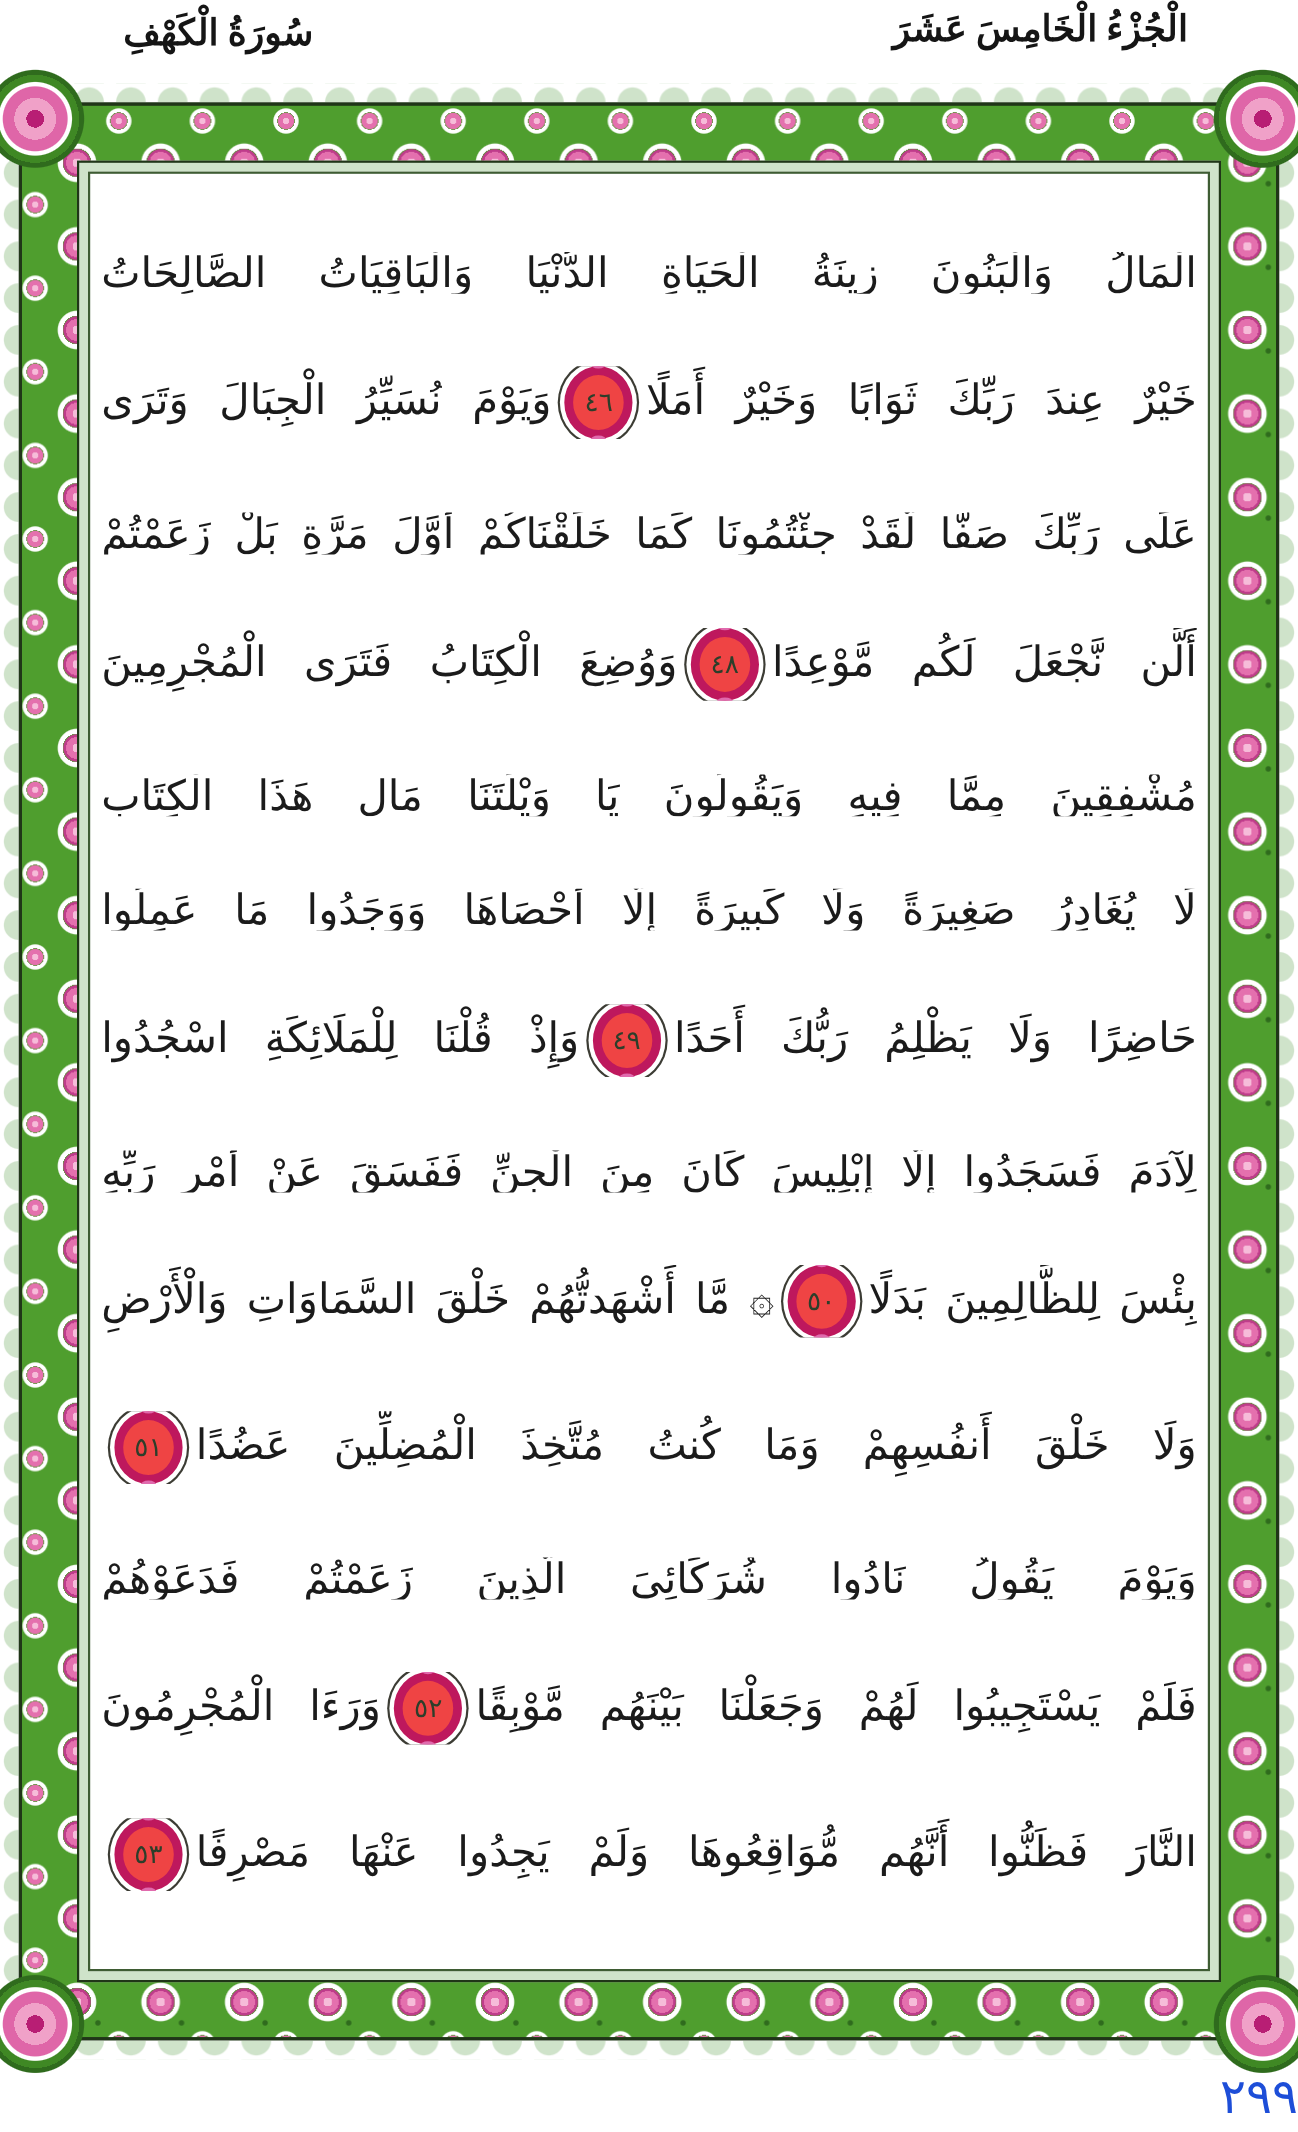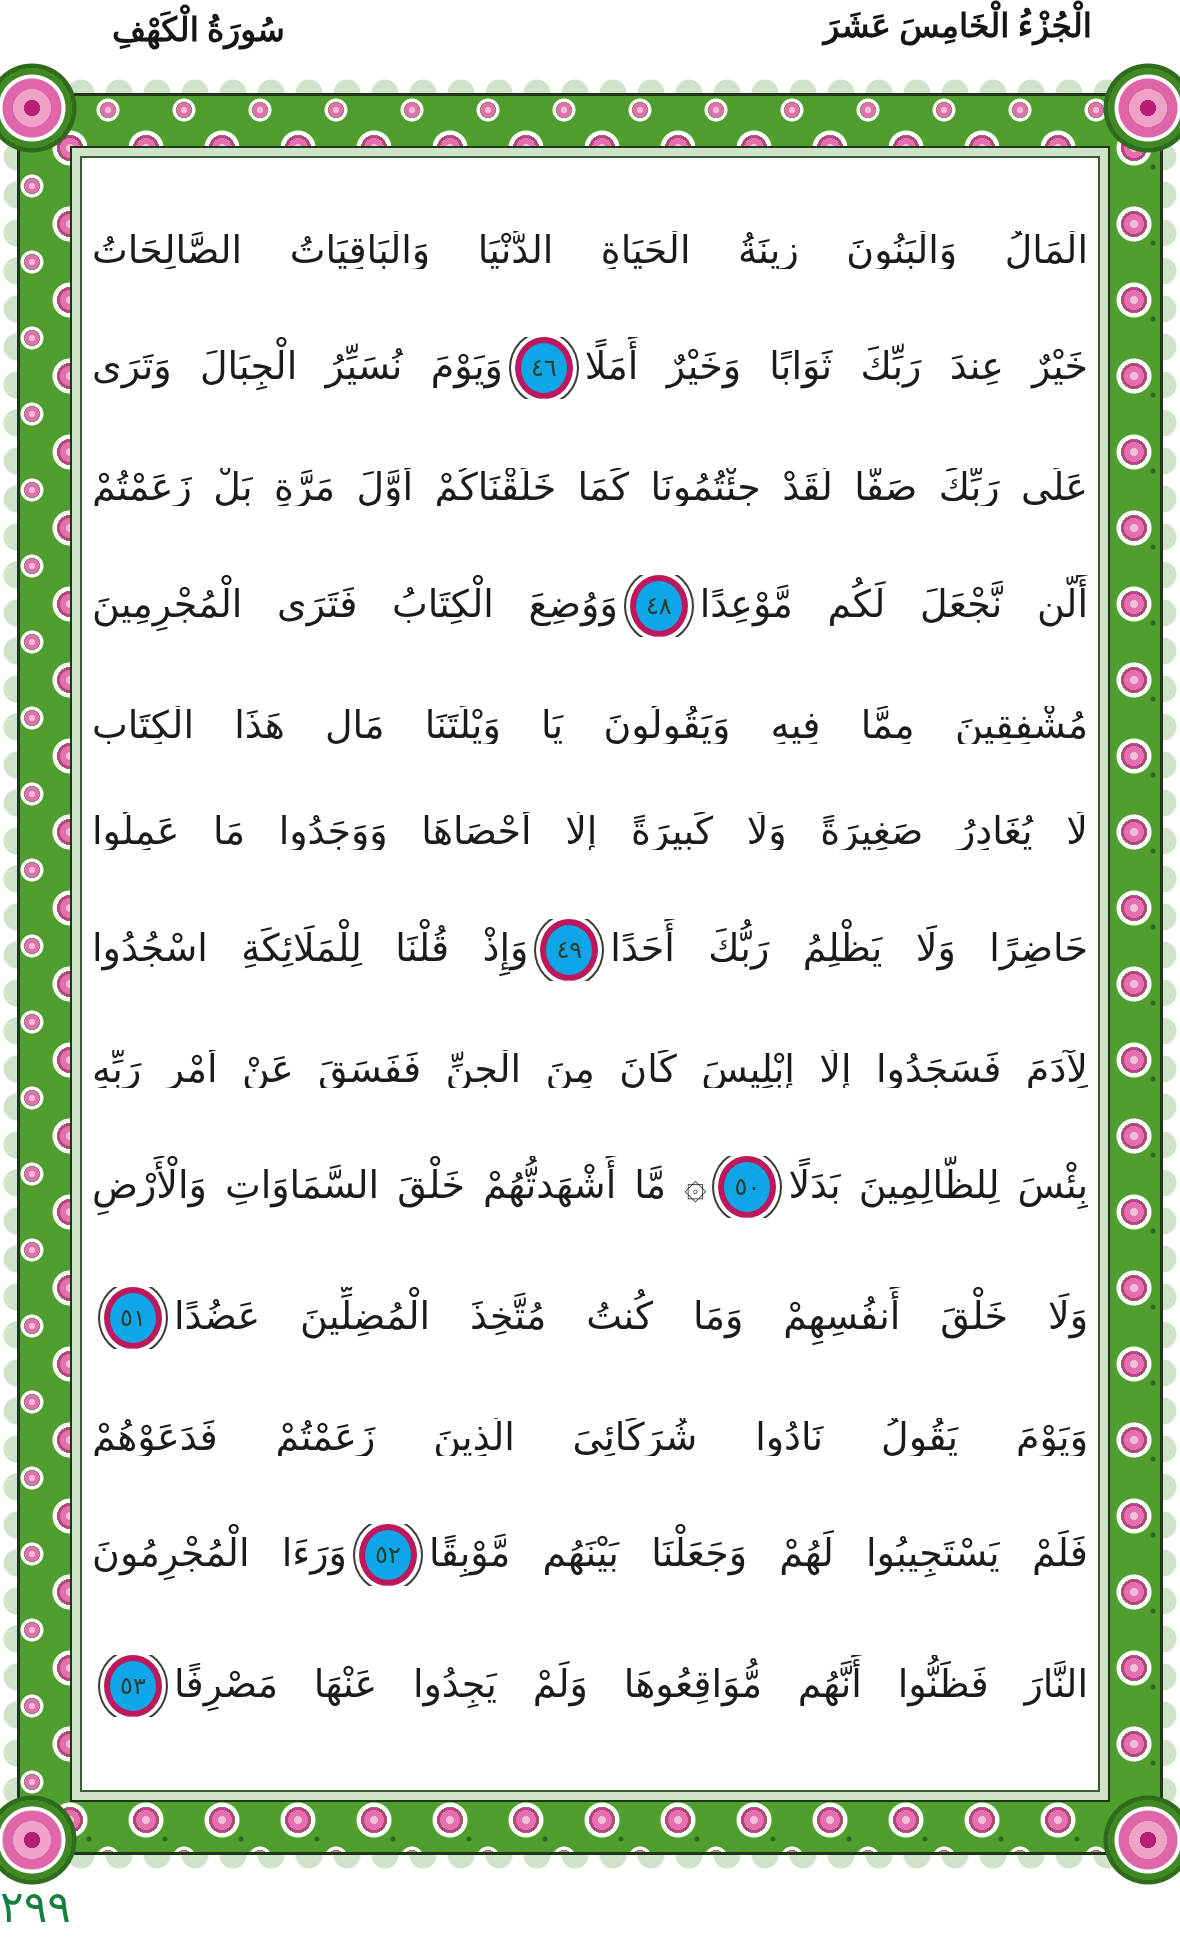--- a/index.html
+++ b/index.html
@@ -5,21 +5,21 @@
   html,body{margin:0;padding:0;background:#ffffff;}
   .page{
     position:relative;width:1180px;height:1938px;background:#ffffff;
     font-family:"DejaVu Sans", sans-serif;overflow:hidden;
   }
   
   .hdr{
     position:absolute;top:6px;font-size:33px;font-weight:700;color:#151515;
     direction:rtl;white-space:nowrap;font-family:Liberation Serif, serif;
   }
-  .hdr.juz{right:88px;}
+  .hdr.juz{right:100px;}
   .hdr.surah{left:112px;top:10px;}
   
   .frame{position:absolute;top:96px;left:20px;right:20px;bottom:86px;}
   .band{
     position:absolute;inset:0;border-radius:8px;
     background-color:#4f9e2e;
     background-image:
       radial-gradient(circle, #f6bcd9 0 4px, #e470ae 4px 10px, #bf3c8b 10px 12px, rgba(0,0,0,0) 13px),
       radial-gradient(circle, rgba(0,0,0,0) 0 13px, #ffffff 13px 17px, rgba(0,0,0,0) 18px),
       radial-gradient(circle, #f6bcd9 0 3px, #e470ae 3px 7px, rgba(0,0,0,0) 8px),
@@ -65,41 +65,41 @@
   
   .qline{
     direction:rtl;text-align:justify;text-align-last:justify;
     white-space:nowrap;overflow:hidden;
     font-size:38px;color:#1b1b1b;line-height:1.0;
   }
   .seg{font-family:"DejaVu Sans", sans-serif;}
   .verse-badge{
     display:inline-flex;align-items:center;justify-content:center;
     width:46px;height:50px;border-radius:50%;
-    background:#0ea5e9;border:6px solid #be185d;
+    background:#ef4444;border:8px solid #be185d;
     box-shadow:0 0 0 4px #ffffff, 0 0 0 6px #3c3c34;
     font-size:24px;color:#2c3e2a;vertical-align:middle;margin:0 12px;
     position:relative;
   }
   .verse-badge:empty{display:none;}
   .verse-badge::before{
     content:"";position:absolute;top:-19px;left:50%;transform:translateX(-50%);
     width:15px;height:13px;background:#e06aad;
     border-radius:50% 50% 50% 50% / 62% 62% 38% 38%;
     box-shadow:0 -6px 0 -3px #3f8824;
   }
   .verse-badge::after{
     content:"";position:absolute;bottom:-17px;left:50%;transform:translateX(-50%);
     width:15px;height:12px;background:#e06aad;
     border-radius:50% 50% 50% 50% / 38% 38% 62% 62%;
   }
   
   .pagenum{
-    position:absolute;bottom:6px;left:0;right:0;text-align:left;
-    font-size:44px;color:#15803d;direction:rtl;
+    position:absolute;bottom:6px;left:0;right:0;text-align:right;
+    font-size:44px;color:#1d4ed8;direction:rtl;
   }
 </style>
 </head>
 <body>
 
 <div class="page">
 
   <div class="hdr juz">الْجُزْءُ الْخَامِسَ عَشَرَ</div>
   <div class="hdr surah">سُورَةُ الْكَهْفِ</div>
 

